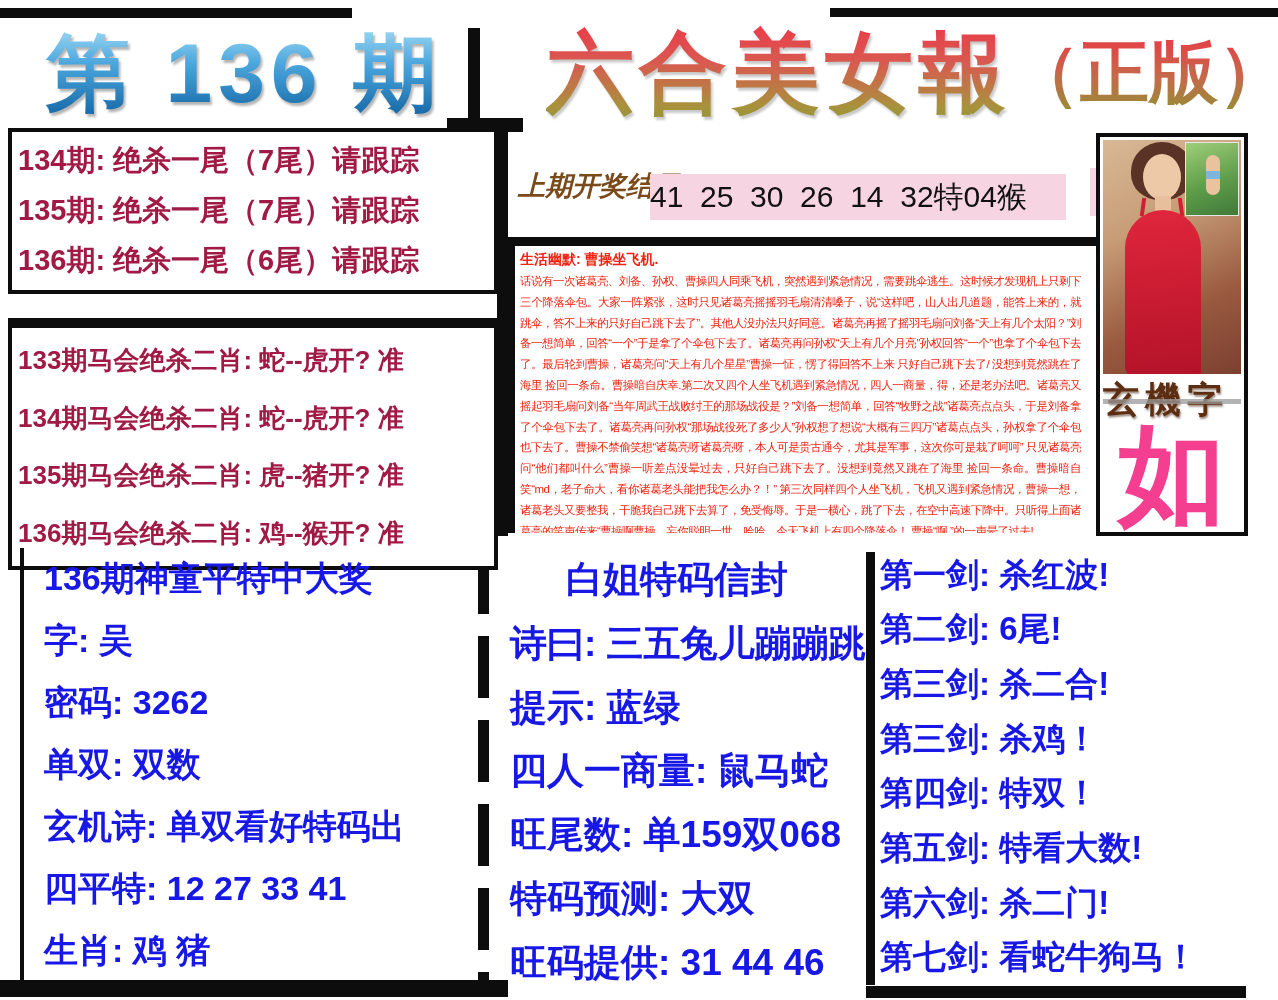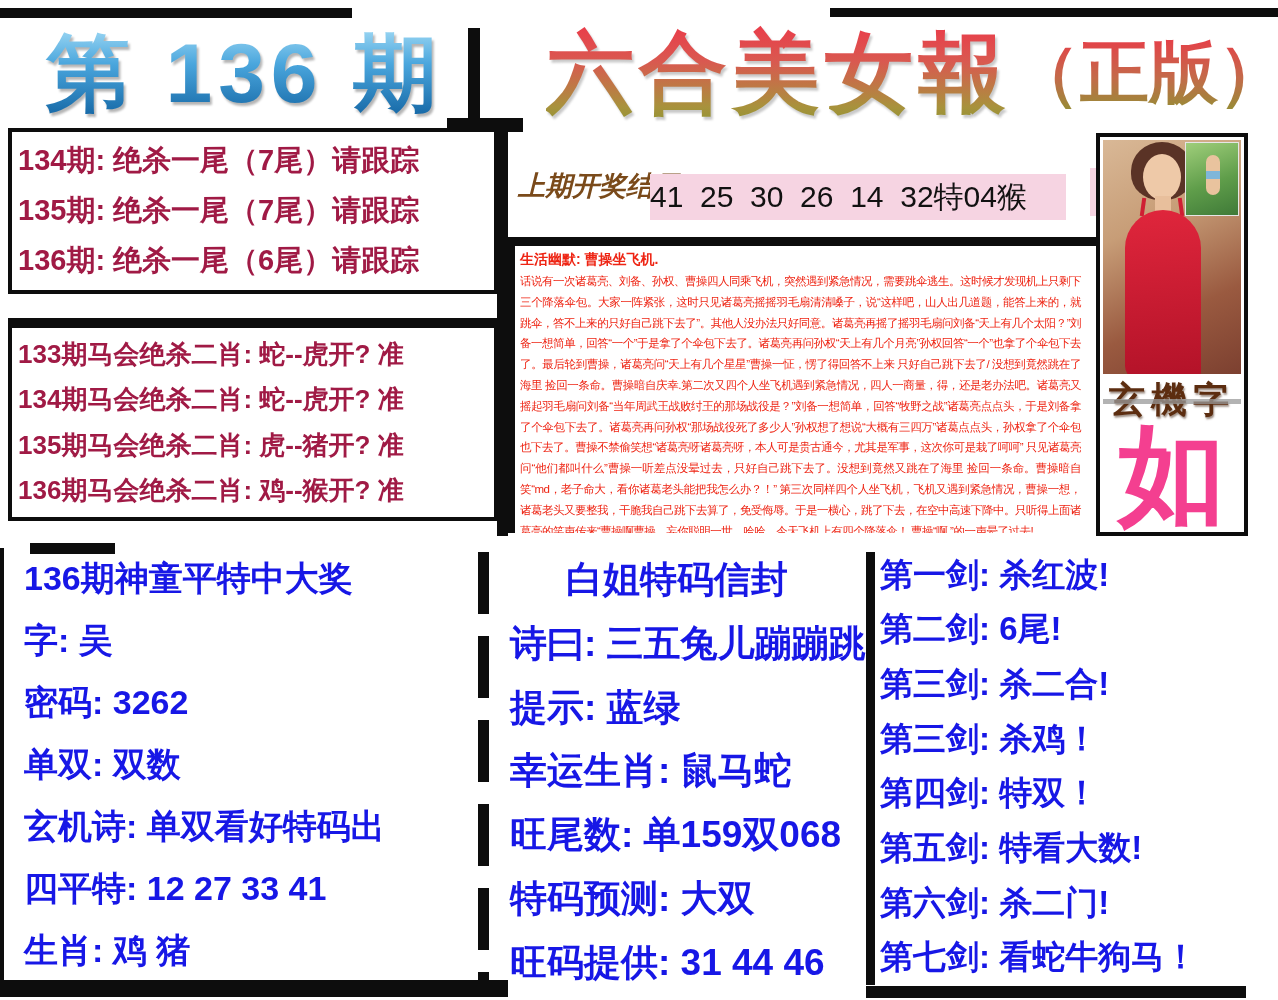--- a/index.html
+++ b/index.html
@@ -40,21 +40,21 @@
     position:absolute;left:8px;width:490px;background:#fff;
     border:4px solid #0d0d0d;box-sizing:border-box;
     display:flex;flex-direction:column;justify-content:space-around;
     padding:4px 6px;
   }
   .maroon-box .line{
     color:#a01a45;font-weight:bold;white-space:nowrap;
   }
   #trackingBox{top:128px;height:166px;}
   #trackingBox .line{font-size:29px;}
-  #shaxiaoBox{top:318px;height:203px;border-top-width:10px;}
+  #shaxiaoBox{top:318px;height:252px;border-top-width:10px;}
   #shaxiaoBox .line{font-size:26px;}
   
   .results-label{
     position:absolute;left:518px;top:168px;
     font-family:"DejaVu Serif","Liberation Serif",serif;
     font-style:italic;font-weight:bold;font-size:27px;color:#7a4a1a;
     white-space:nowrap;
   }
   .results-band{
     position:absolute;left:650px;top:163px;width:416px;height:46px;
@@ -90,34 +90,34 @@
   .photo .strap2{position:absolute;left:76px;top:58px;width:4px;height:18px;background:#cf1f33;transform:rotate(-8deg);}
   .photo .inset{
     position:absolute;right:2px;top:2px;width:52px;height:72px;
     background:linear-gradient(160deg,#9fce7a 0%,#5f9d4a 55%,#3f7a38 100%);
     border:1px solid #e6e6e6;
   }
   .photo .inset .fig{position:absolute;left:20px;top:12px;width:14px;height:40px;background:#e9c39e;border-radius:7px;}
   .photo .inset .bikini{position:absolute;left:20px;top:28px;width:14px;height:8px;background:#7fb6d9;}
   .mystery-label{
     position:absolute;left:3px;right:3px;top:240px;height:46px;
-    display:flex;align-items:center;justify-content:center;
+    display:flex;align-items:center;
     font-size:36px;font-weight:bold;letter-spacing:6px;color:#5c2d10;
     text-shadow:1px 2px 2px rgba(60,30,10,.5);white-space:nowrap;
   }
   .mystery-label .strike{position:absolute;left:0;right:0;top:22px;height:5px;background:#9a9a9a;opacity:.75;}
   .mystery-char{
     position:absolute;left:3px;right:3px;top:284px;bottom:2px;
     display:flex;align-items:center;justify-content:center;
     font-size:108px;font-weight:900;color:#f43f90;
   }
   
   .blue-row{color:#1717e6;font-weight:bold;white-space:nowrap;}
   .shentong{
-    position:absolute;left:0;top:548px;width:478px;height:434px;
+    position:absolute;left:20px;top:548px;width:478px;height:434px;
     border-left:4px solid #0d0d0d;box-sizing:border-box;
     display:flex;flex-direction:column;justify-content:space-around;
     padding-left:20px;
   }
   .shentong .blue-row{font-size:34px;}
   .baijie{
     position:absolute;left:498px;top:548px;width:366px;height:447px;
     display:flex;flex-direction:column;justify-content:space-around;
     padding-left:12px;box-sizing:border-box;
   }
@@ -205,21 +205,21 @@
     <div class="blue-row">单双:  双数</div>
     <div class="blue-row">玄机诗:  单双看好特码出</div>
     <div class="blue-row">四平特:  12 27 33 41</div>
     <div class="blue-row">生肖:  鸡 猪</div>
   </div>
 
   <div class="baijie">
     <div class="blue-row title">白姐特码信封</div>
     <div class="blue-row">诗曰:  三五兔儿蹦蹦跳</div>
     <div class="blue-row">提示:  蓝绿</div>
-    <div class="blue-row">幸运生肖:  鼠马蛇</div>
+    <div class="blue-row">四人一商量:  鼠马蛇</div>
     <div class="blue-row">旺尾数:  单159双068</div>
     <div class="blue-row">特码预测:  大双</div>
     <div class="blue-row">旺码提供:  31 44 46</div>
   </div>
 
   <div class="swords">
     <div class="blue-row">第一剑:  杀红波!</div>
     <div class="blue-row">第二剑:  6尾!</div>
     <div class="blue-row">第三剑:  杀二合!</div>
     <div class="blue-row">第三剑:  杀鸡！</div>

